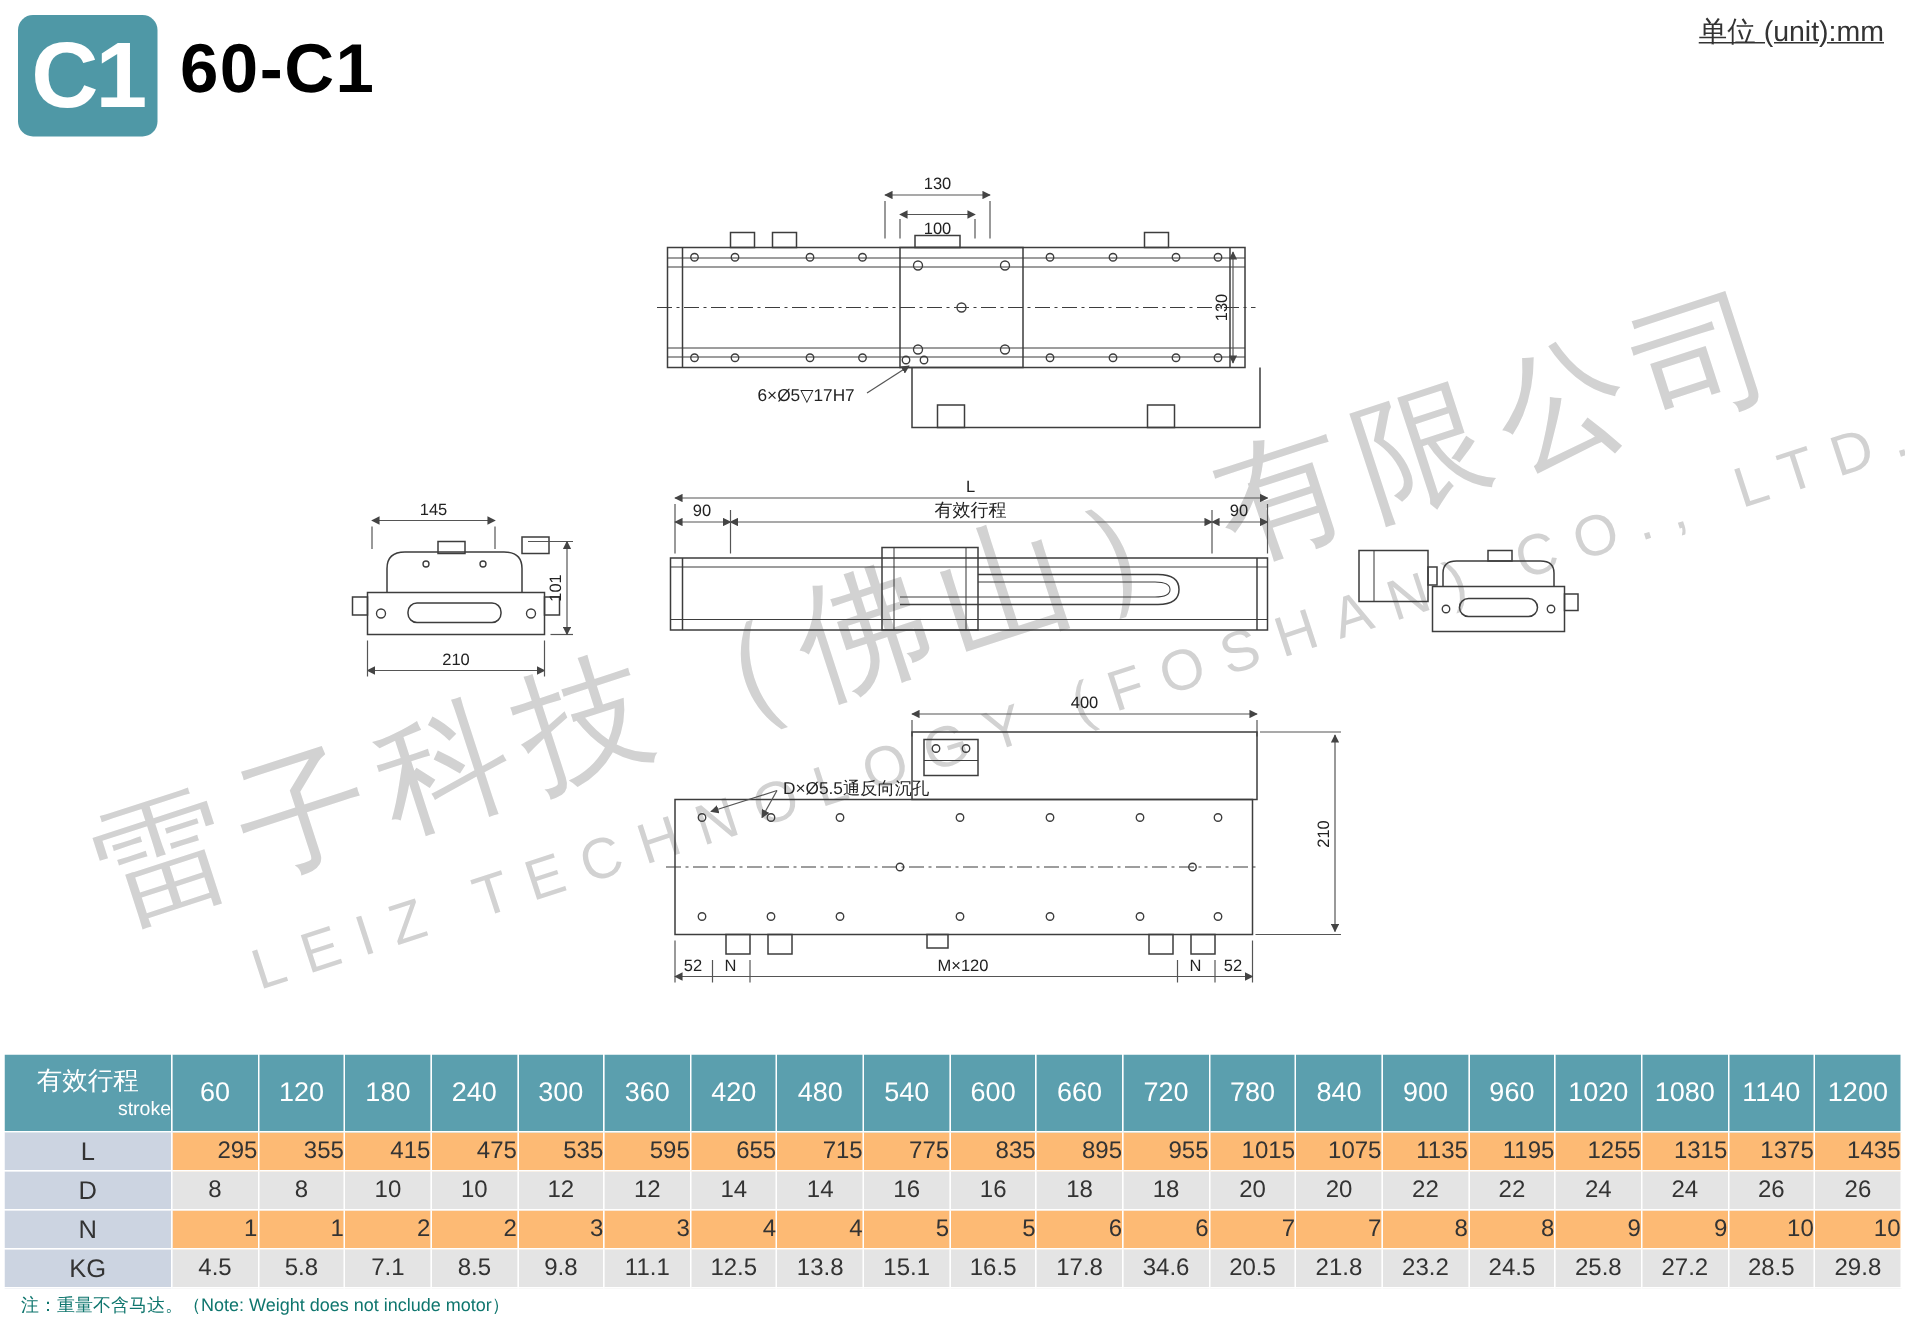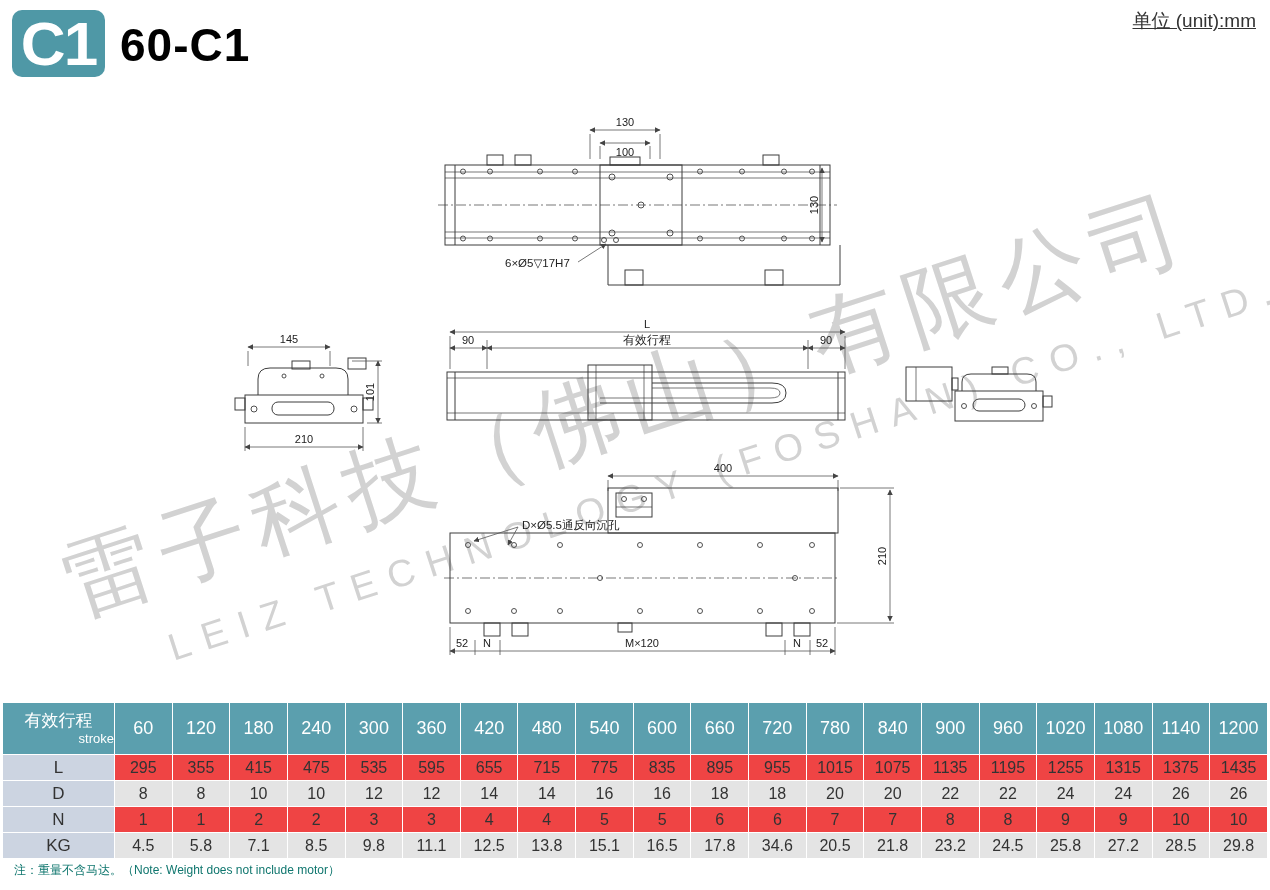--- a/index.html
+++ b/index.html
@@ -3,21 +3,21 @@
 <meta charset="utf-8">
 <style>
   * { margin:0; padding:0; box-sizing:border-box; }
   html,body { width:1270px; height:890px; }
   body {
     position:relative; background:#ffffff; overflow:hidden;
     font-family:"Liberation Sans", sans-serif; color:#333;
   }
   
   .badge {
-    position:absolute; left:12px; top:10px; width:93px; height:67px;
+    position:absolute; left:12px; top:10px; width:93px; height:81px;
     background:#4f98a6; color:#fff; border-radius:10px;
     display:flex; align-items:center; justify-content:center;
     font-size:62px; font-weight:800; letter-spacing:-2px;
   }
   .page-title {
     position:absolute; left:120px; top:18px; font-size:46px; font-weight:600;
     color:#000000; letter-spacing:1px;text-align:center;
   }
   .unit-label { position:absolute; right:14px; top:8px; font-size:19px; color:#333;text-decoration:underline; }
   
@@ -46,21 +46,21 @@
   table.spec thead th {
     background:#5b9fae; color:#fff; font-weight:400; font-size:18px; height:52px;
   }
   table.spec thead th.corner { width:112px; }
   table.spec thead th.corner .zh { font-size:17px; line-height:20px; }
   table.spec thead th.corner .en { font-size:13px; line-height:15px;text-align:right; }
   table.spec tbody th.rowlabel {
     background:#ccd4e1; color:#333; font-weight:400; font-size:17px; height:26px;
   }
   table.spec tbody td { font-size:16px; color:#333; height:26px; }
-  table.spec tbody tr.odd td  { background:#ef4444; }
+  table.spec tbody tr.odd td  { background:#fdba74;text-align:right; }
   table.spec tbody tr.even td { background:#e4e4e4; }
   
   .foot-note { position:absolute; left:14px; top:862px; font-size:12px; color:#0f766e; }
 </style>
 </head>
 <body>
 
 <div class="badge">C1</div>
 <div class="page-title">60-C1</div>
 <div class="unit-label">单位 (unit):mm</div>

